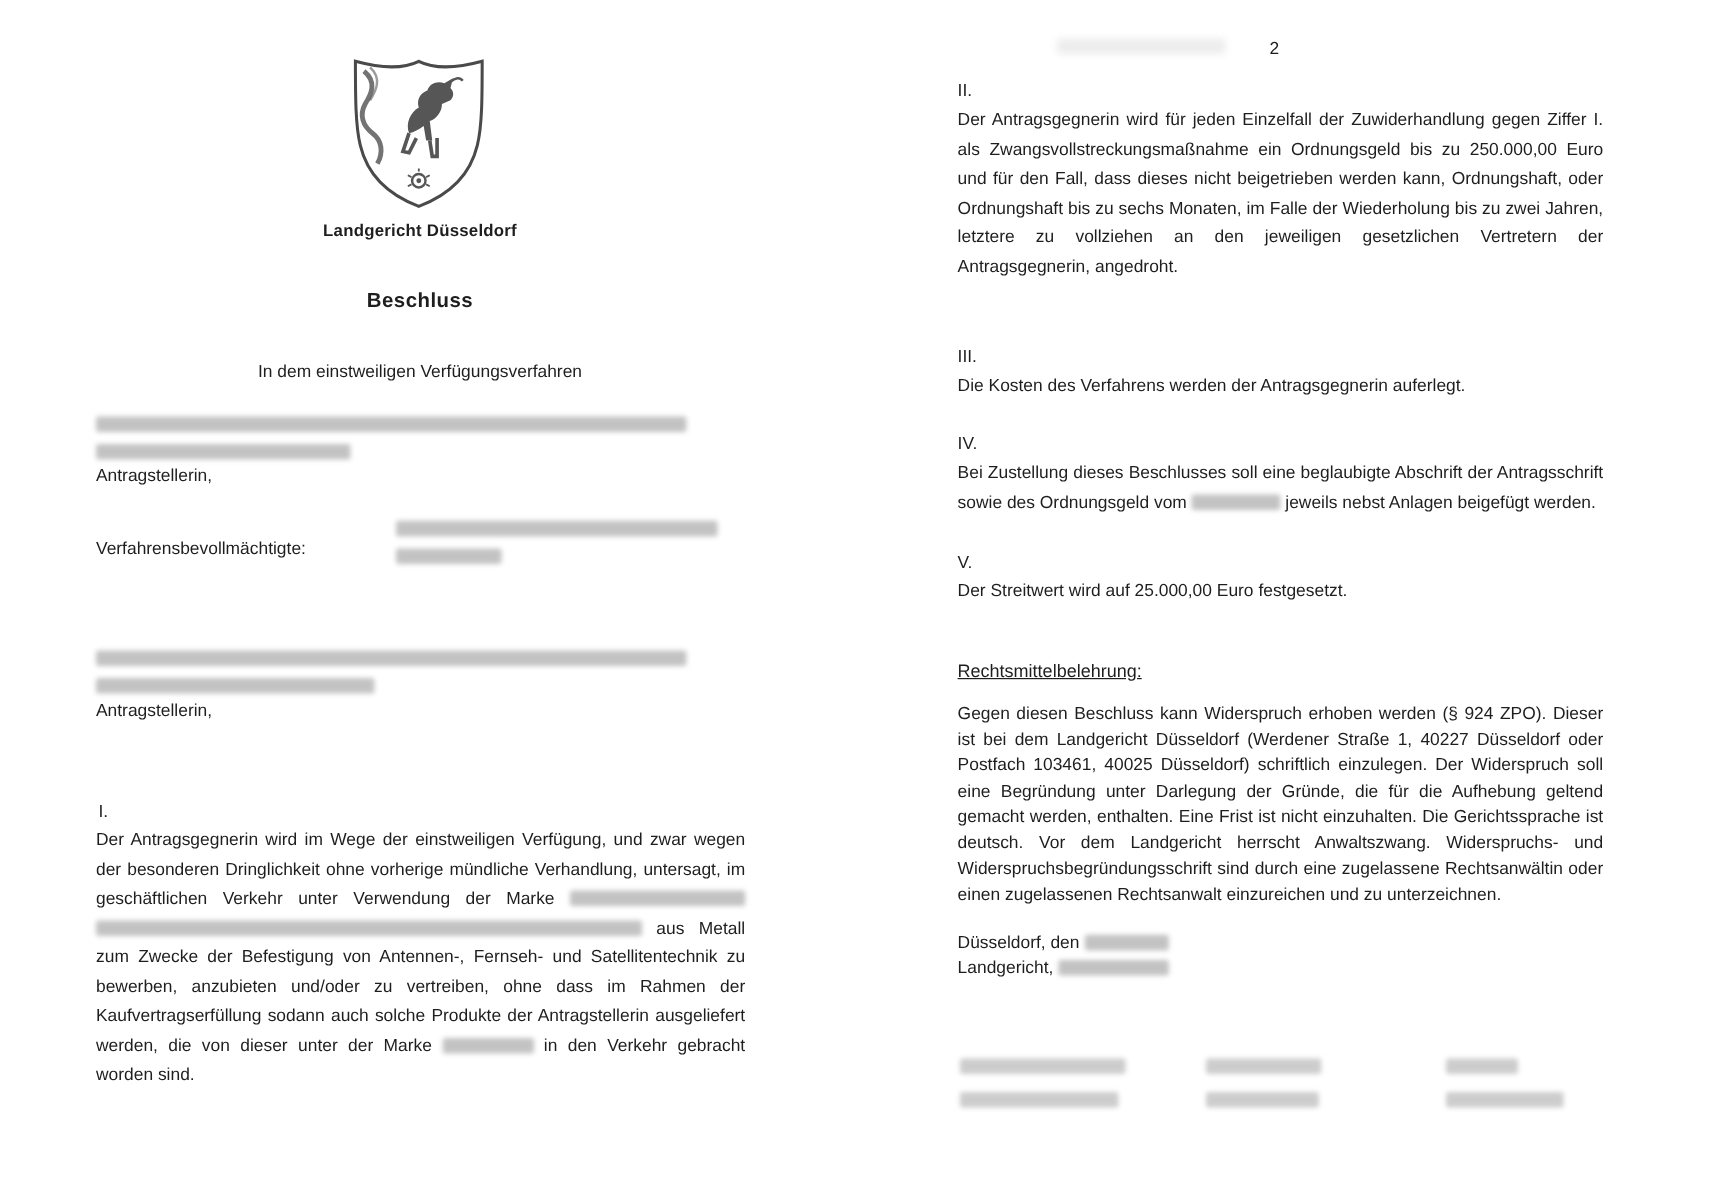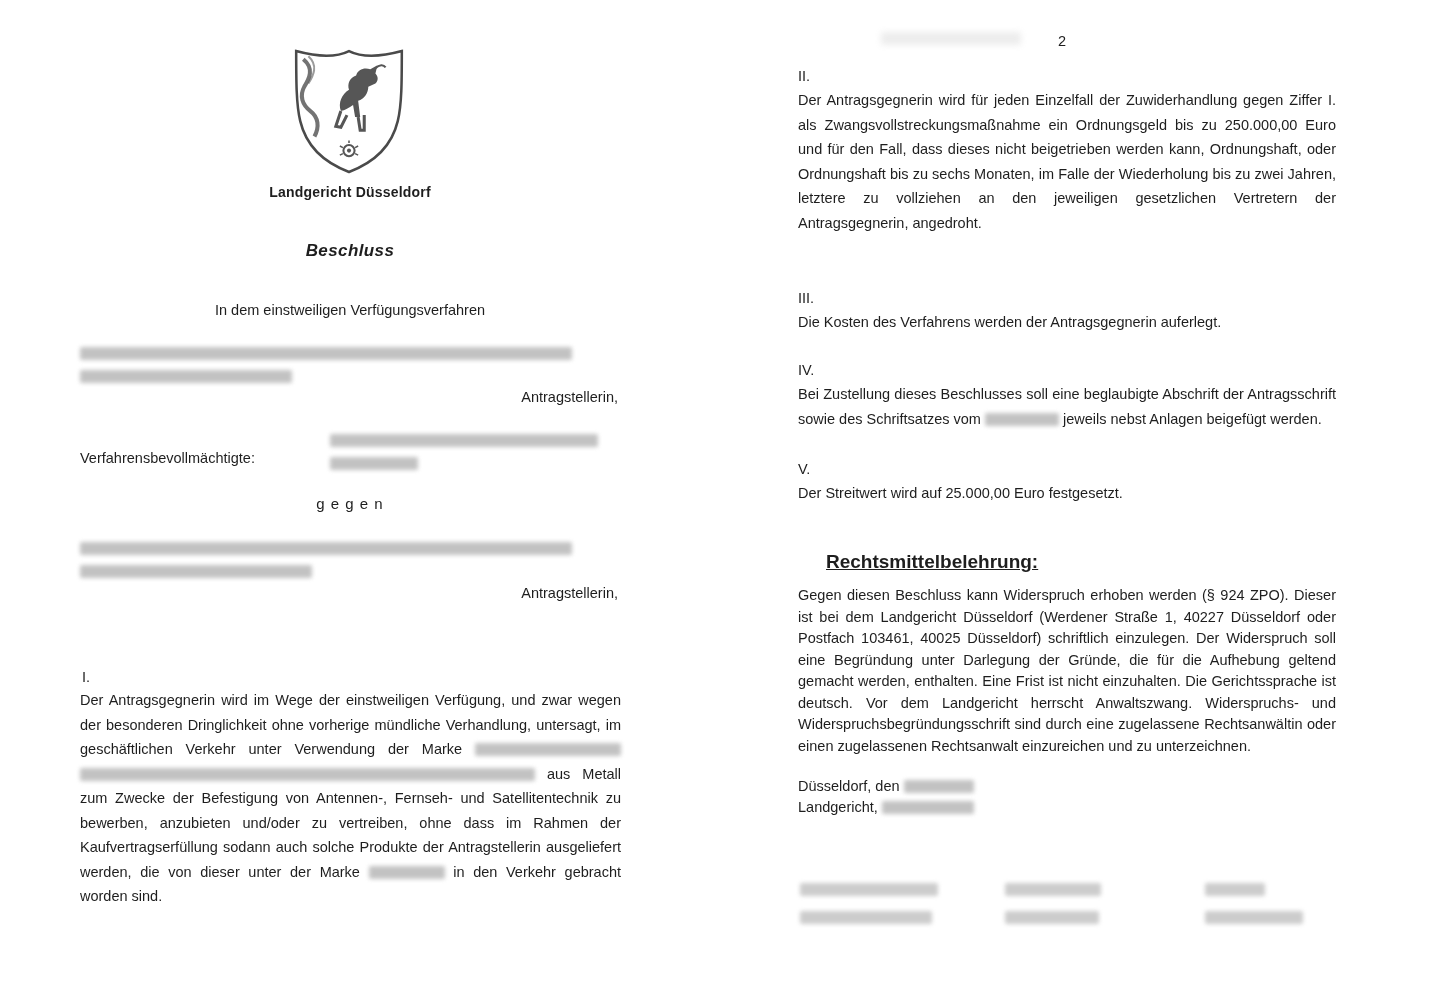--- a/index.html
+++ b/index.html
@@ -22,37 +22,35 @@
   .page-right { left: 721px; width: 721px; }
   .abs { position: absolute; }
   p { margin: 0; }
   .body-text {
     font-size: 14.5px;
     line-height: 24.5px;
     color: #1e1e1e;
   }
   .justify { text-align: justify; }
   .center  { text-align: center; }
-  .right   { text-align: right; }
+  .right   { }
   .h-court {
     font-size: 14px;
     font-weight: bold;
     letter-spacing: .2px;
   }
   .h-title {
     font-size: 17px;
     font-weight: bold;
     letter-spacing: .4px;
-    font-style: italic;
   }
   .h-remedy {
-    font-size: 19px;
-    font-weight: bold;
+    font-size: 15px;
+    font-weight: normal;
     text-decoration: underline;
-    margin-left: 28px;
   }
   .versus { font-size: 15px; letter-spacing: 1px; }
   .remedy-text { line-height: 21.5px; }
   .pagenum { font-size: 14.5px; }
   
   .redact {
     display: inline-block;
     height: 13px;
     background: #9b9b9b;
     border-radius: 2px;
@@ -99,21 +97,20 @@
     </div>
 
     <p class="abs right body-text" style="left:80px; top:385px; width:538px;">Antragstellerin,</p>
 
     <p class="abs body-text" style="left:80px; top:430px; width:240px;margin-top:16px;">Verfahrensbevollmächtigte:</p>
     <div class="abs" style="left:330px; top:434px; width:280px;">
       <span class="redact block" style="width:268px;"></span>
       <span class="redact block" style="width:88px;"></span>
     </div>
 
-    <p class="abs center versus" style="left:80px; top:495px; width:540px;">g e g e n</p>
 
     <div class="abs" style="left:80px; top:542px; width:540px;">
       <span class="redact block" style="width:492px;"></span>
       <span class="redact block" style="width:232px;"></span>
     </div>
 
     <p class="abs right body-text" style="left:80px; top:581px; width:538px;">Antragstellerin,</p>
 
     <p class="abs body-text" style="left:82px; top:665px;">I.</p>
 
@@ -134,21 +131,21 @@
     <p class="abs pagenum" style="left:337px; top:33px;">2</p>
 
     <p class="abs body-text" style="left:77px; top:64px;">II.</p>
     <p class="abs body-text justify" style="left:77px; top:88px; width:538px;">Der Antragsgegnerin wird für jeden Einzelfall der Zuwiderhandlung gegen Ziffer I. als Zwangsvollstreckungsmaßnahme ein Ordnungsgeld bis zu 250.000,00 Euro und für den Fall, dass dieses nicht beigetrieben werden kann, Ordnungshaft, oder Ordnungshaft bis zu sechs Monaten, im Falle der Wiederholung bis zu zwei Jahren, letztere zu vollziehen an den jeweiligen gesetzlichen Vertretern der Antragsgegnerin, angedroht.</p>
 
     <p class="abs body-text" style="left:77px; top:286px;">III.</p>
     <p class="abs body-text" style="left:77px; top:310px; width:538px;">Die Kosten des Verfahrens werden der Antragsgegnerin auferlegt.</p>
 
     <p class="abs body-text" style="left:77px; top:358px;">IV.</p>
     <p class="abs body-text justify" style="left:77px; top:382px; width:538px;">
-      <span>Bei Zustellung dieses Beschlusses soll eine beglaubigte Abschrift der Antragsschrift sowie des Schriftsatzes vom</span>
+      <span>Bei Zustellung dieses Beschlusses soll eine beglaubigte Abschrift der Antragsschrift sowie des Ordnungsgeld vom</span>
       <span class="redact" style="width:74px;"></span>
       <span>jeweils nebst Anlagen beigefügt werden.</span>
     </p>
 
     <p class="abs body-text" style="left:77px; top:457px;">V.</p>
     <p class="abs body-text" style="left:77px; top:481px; width:538px;">Der Streitwert wird auf 25.000,00 Euro festgesetzt.</p>
 
     <p class="abs h-remedy" style="left:77px; top:551px;">Rechtsmittelbelehrung:</p>
     <p class="abs body-text remedy-text justify" style="left:77px; top:585px; width:538px;">Gegen diesen Beschluss kann Widerspruch erhoben werden (§ 924 ZPO). Dieser ist bei dem Landgericht Düsseldorf (Werdener Straße 1, 40227 Düsseldorf oder Postfach 103461, 40025 Düsseldorf) schriftlich einzulegen. Der Widerspruch soll eine Begründung unter Darlegung der Gründe, die für die Aufhebung geltend gemacht werden, enthalten. Eine Frist ist nicht einzuhalten. Die Gerichtssprache ist deutsch. Vor dem Landgericht herrscht Anwaltszwang. Widerspruchs- und Widerspruchsbegründungsschrift sind durch eine zugelassene Rechtsanwältin oder einen zugelassenen Rechtsanwalt einzureichen und zu unterzeichnen.</p>
 

